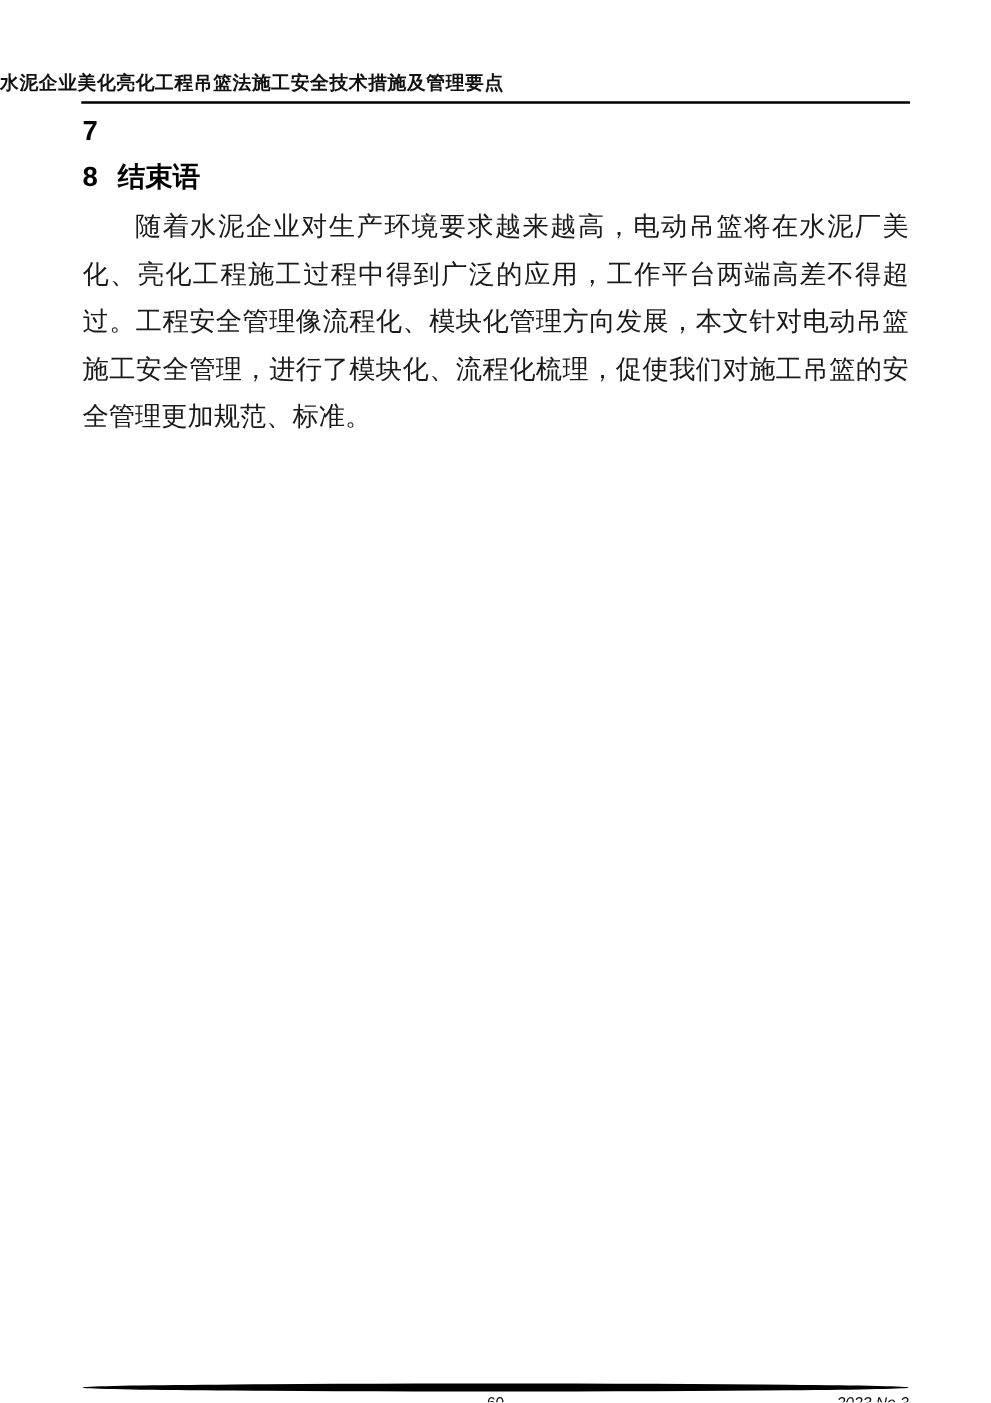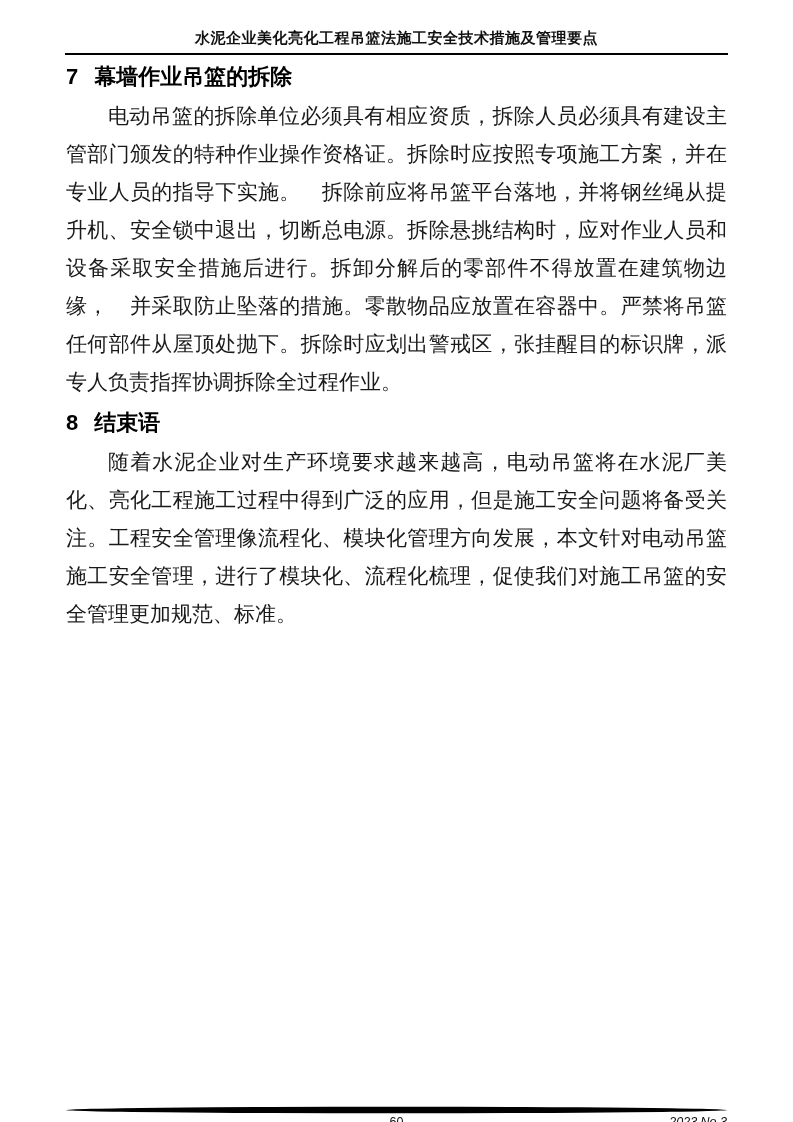--- a/index.html
+++ b/index.html
@@ -10,22 +10,21 @@
   .page {
     position: relative;
     width: 793px;
     height: 1122px;
     background: #ffffff;
     color: #1a1a1a;
     font-family: "Liberation Serif", serif;
     overflow: hidden;
   }
   .running-head {
-    padding-top: 29px;
-    text-align: center;
+    padding-top: 57px;
     font-size: 15px;
     font-weight: bold;
     letter-spacing: 0.5px;
     color: #111111;
   }
   .head-rule {
     margin: 5px 65px 0 65px;
     height: 0;
     border-top: 2px solid #000000;
   }
@@ -94,31 +93,29 @@
 
   <div class="running-head">水泥企业美化亮化工程吊篮法施工安全技术措施及管理要点</div>
 
   <div class="head-rule"></div>
 
   <div class="content">
 
 
     <div class="section-heading">
       <span class="sec-num">7</span>
-      <span class="sec-title">幕墙作业吊篮的拆除</span>
     </div>
 
-    <p class="para indent">电动吊篮的拆除单位必须具有相应资质，拆除人员必须具有建设主管部门颁发的特种作业操作资格证。拆除时应按照专项施工方案，并在专业人员的指导下实施。　拆除前应将吊篮平台落地，并将钢丝绳从提升机、安全锁中退出，切断总电源。拆除悬挑结构时，应对作业人员和设备采取安全措施后进行。拆卸分解后的零部件不得放置在建筑物边缘，　并采取防止坠落的措施。零散物品应放置在容器中。严禁将吊篮任何部件从屋顶处抛下。拆除时应划出警戒区，张挂醒目的标识牌，派专人负责指挥协调拆除全过程作业。</p>
 
     <div class="section-heading">
       <span class="sec-num">8</span>
       <span class="sec-title">结束语</span>
     </div>
 
-    <p class="para indent">随着水泥企业对生产环境要求越来越高，电动吊篮将在水泥厂美化、亮化工程施工过程中得到广泛的应用，但是施工安全问题将备受关注。工程安全管理像流程化、模块化管理方向发展，本文针对电动吊篮施工安全管理，进行了模块化、流程化梳理，促使我们对施工吊篮的安全管理更加规范、标准。</p>
+    <p class="para indent">随着水泥企业对生产环境要求越来越高，电动吊篮将在水泥厂美化、亮化工程施工过程中得到广泛的应用，工作平台两端高差不得超过。工程安全管理像流程化、模块化管理方向发展，本文针对电动吊篮施工安全管理，进行了模块化、流程化梳理，促使我们对施工吊篮的安全管理更加规范、标准。</p>
 
   </div>
 
   <div class="footer">
     <svg class="footer-ornament" viewBox="0 0 660 8" preserveAspectRatio="none" aria-hidden="true">
       <ellipse cx="330" cy="4" rx="330" ry="3.2" fill="#000000"></ellipse>
     </svg>
     <div class="footer-row">
       <span class="footer-page-num">60</span>
       <span class="footer-issue">2023.No.3</span>

